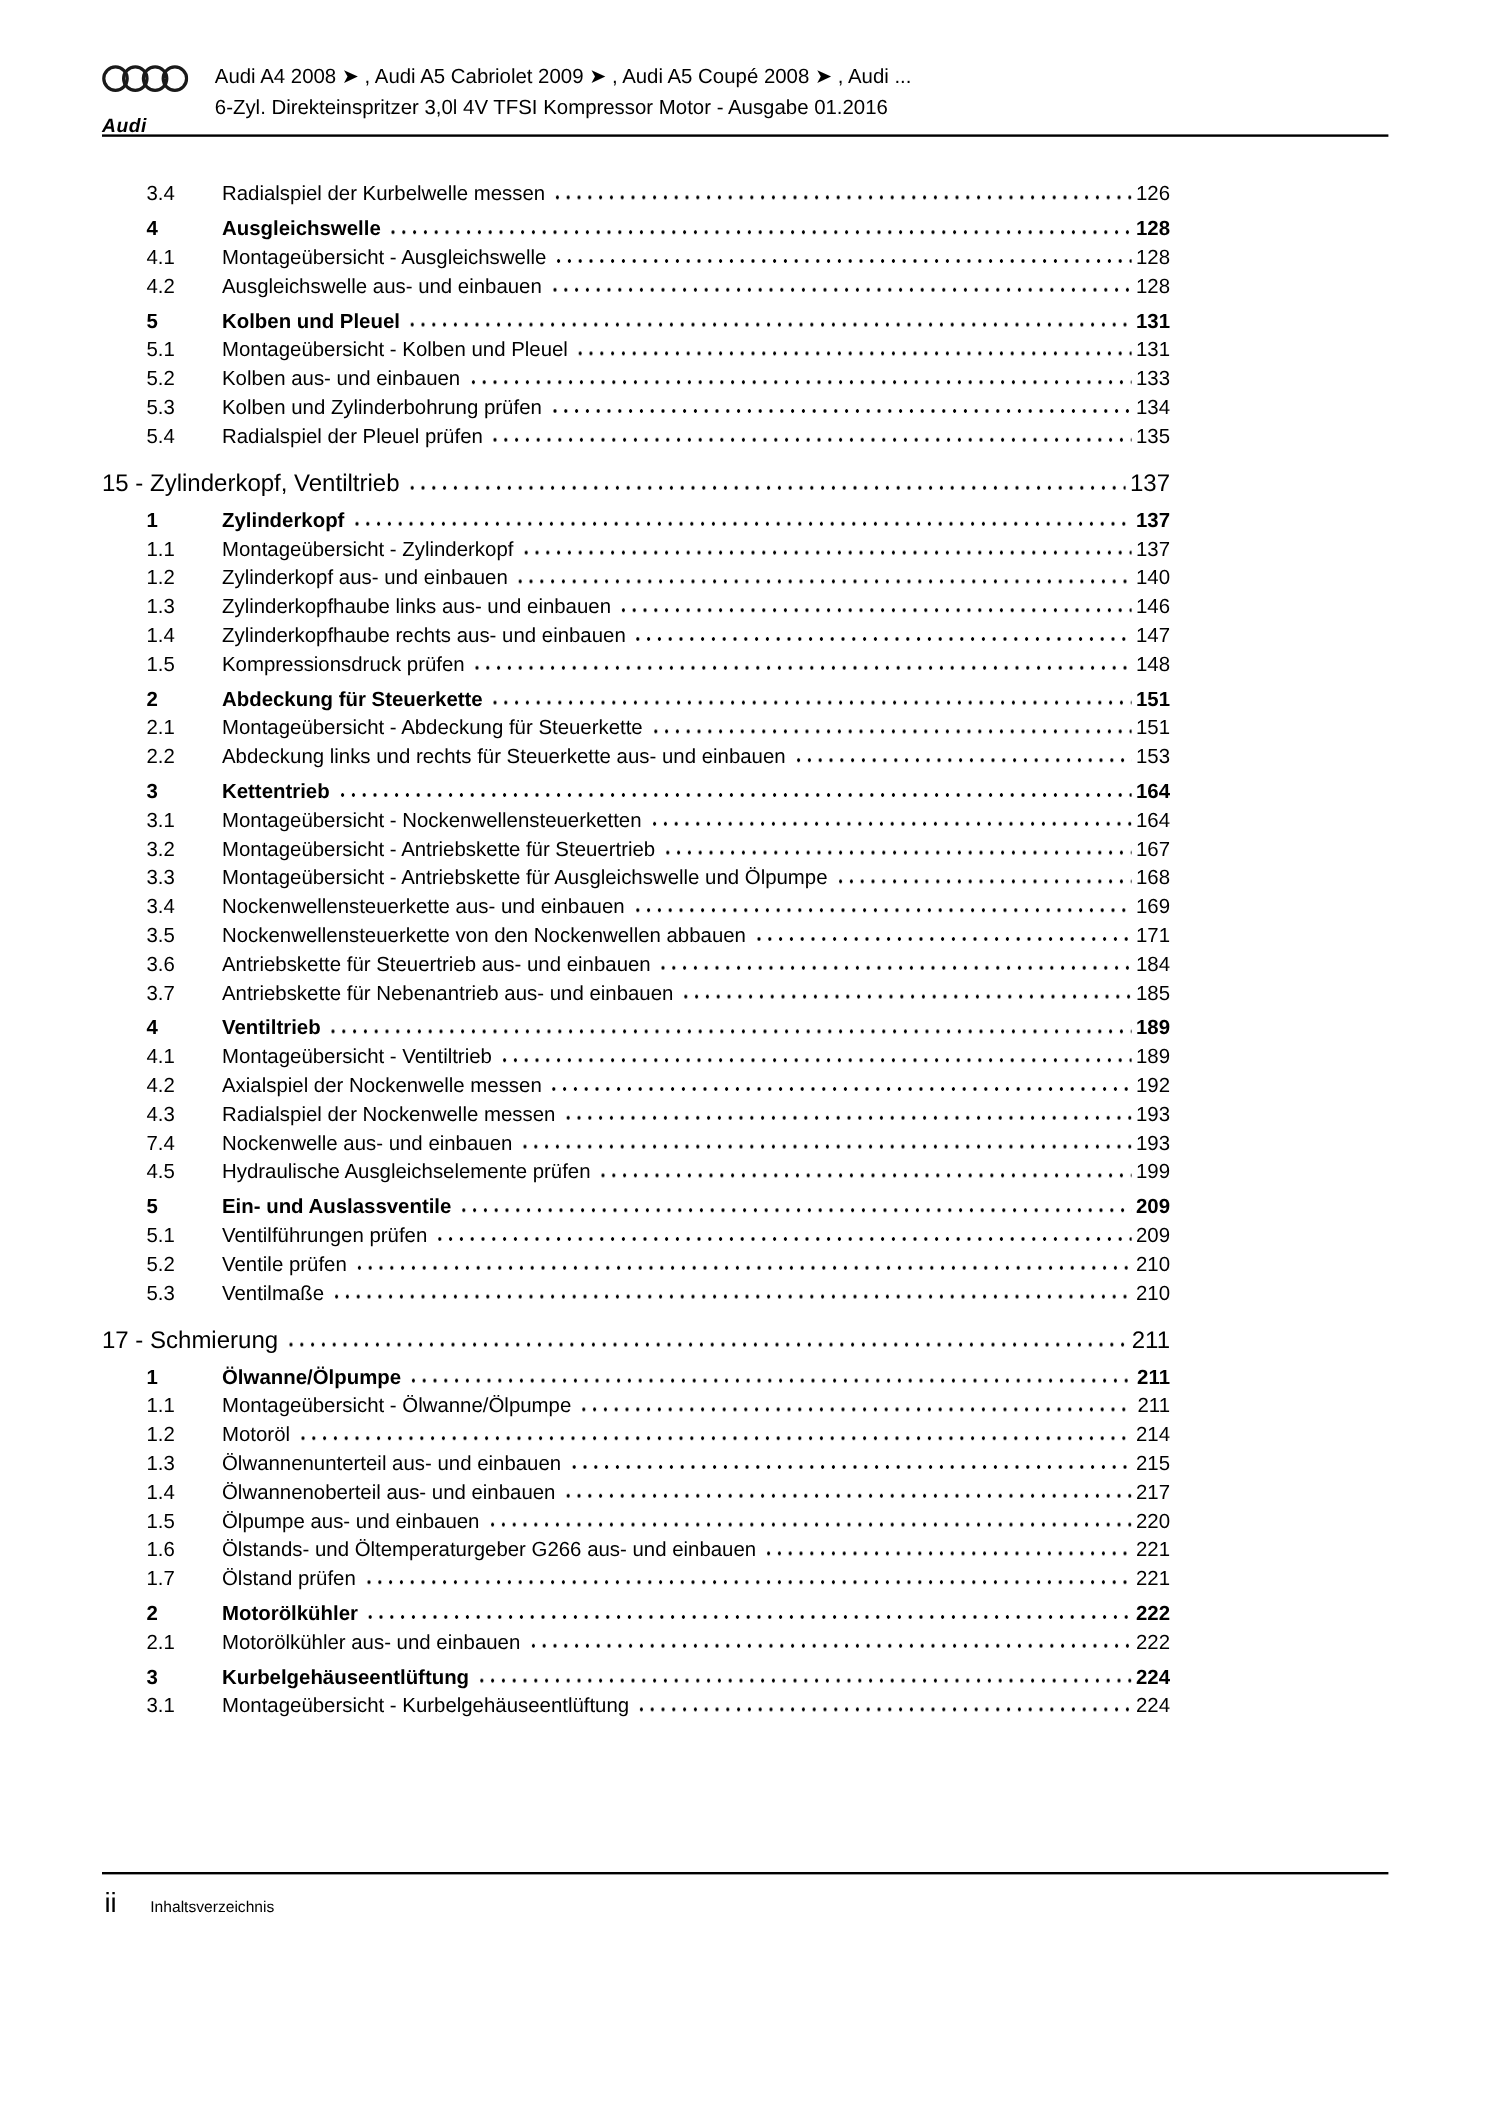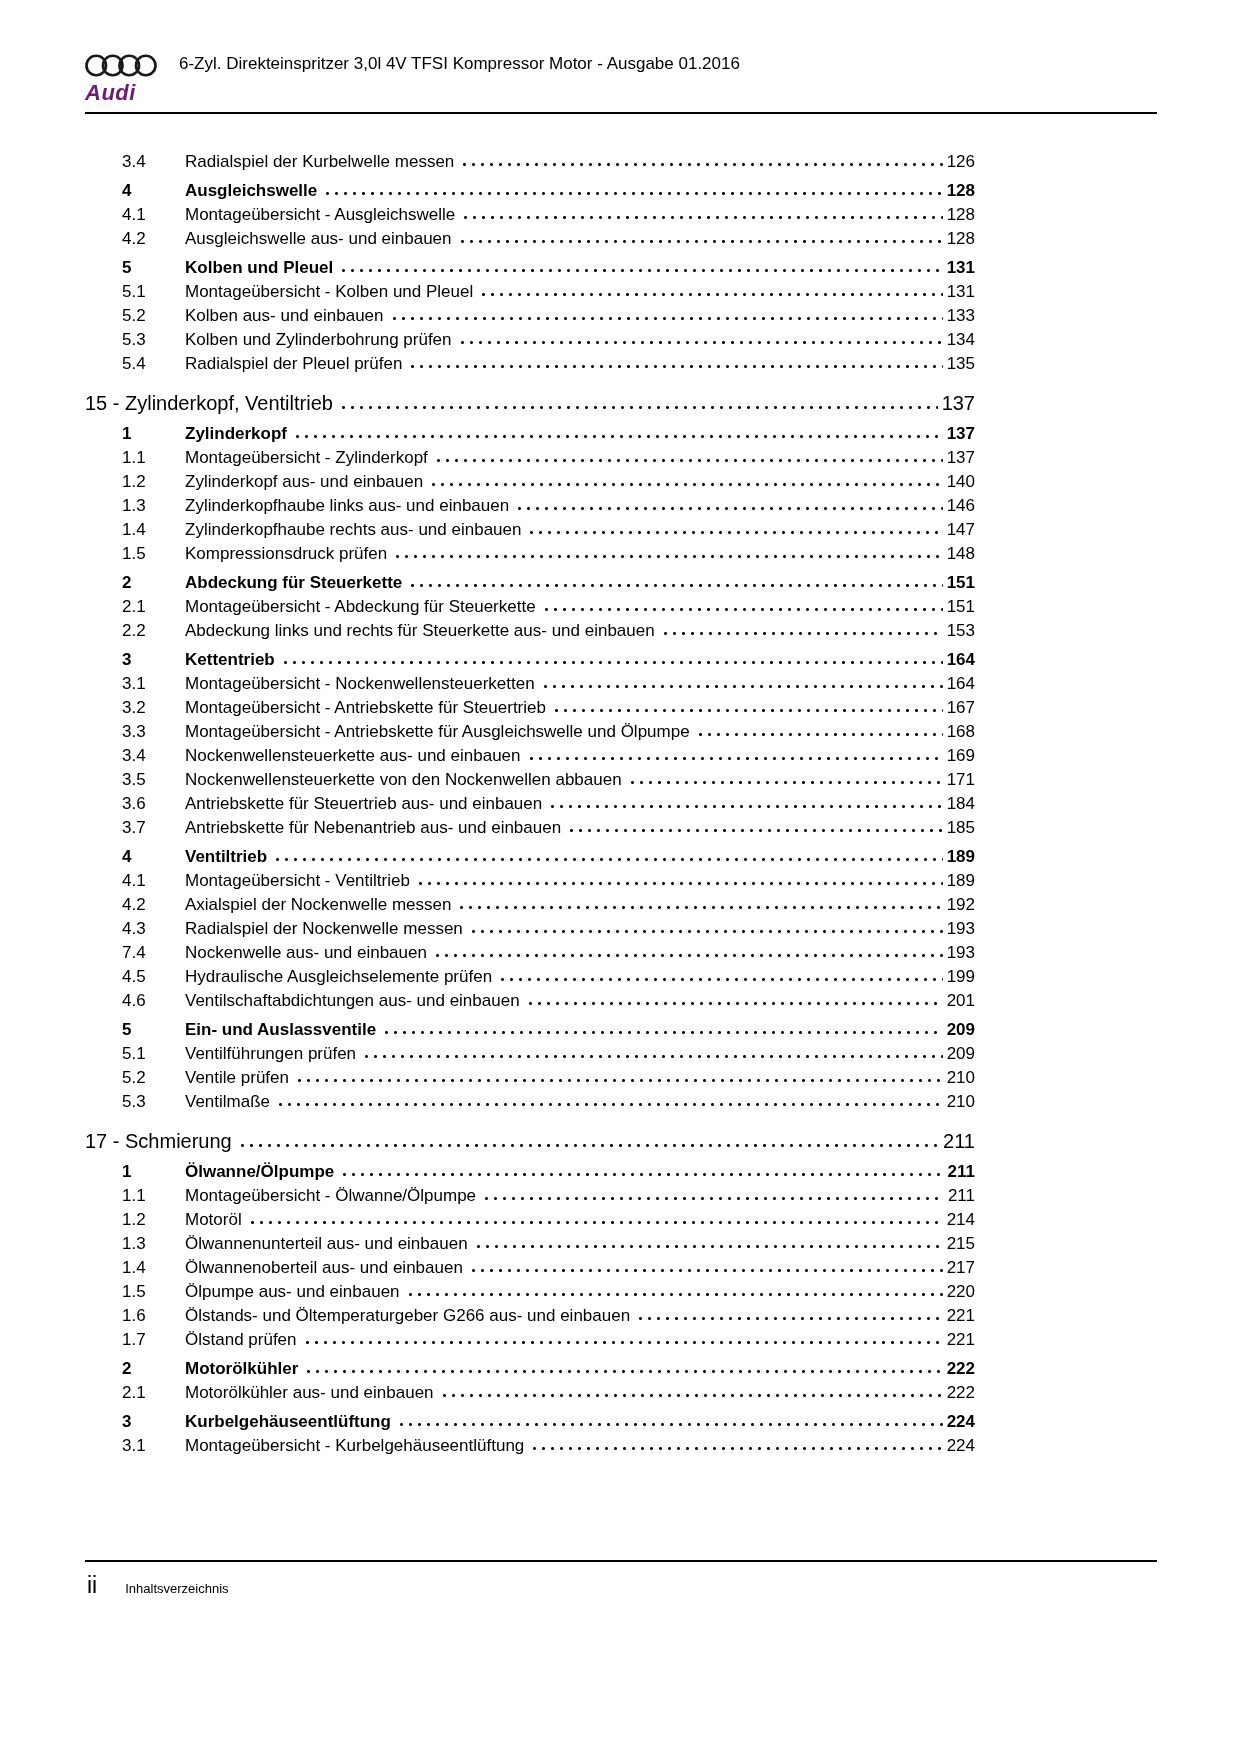--- a/index.html
+++ b/index.html
@@ -9,21 +9,21 @@
     position:relative;
     font-family:"Liberation Sans","DejaVu Sans",sans-serif;
     color:#000;
   }
   .page { position:absolute; inset:0; background:#fff; }
 
   
   .hdr { position:absolute; left:85px; top:50px; right:83px; display:flex; gap:16px; align-items:flex-start; }
   .logo { flex:none; width:78px; }
   .logo svg { display:block; margin-top:2px; }
-  .wordmark { font-size:22px; font-weight:700; font-style:italic; color:#701a75; margin-top:1px; letter-spacing:.5px; }
+  .wordmark { font-size:16px; font-weight:700; font-style:italic; color:#000000; margin-top:18px; letter-spacing:.5px; }
   .hdr-text { font-size:17px; line-height:26px; color:#000; padding-top:1px; white-space:nowrap; }
 
   .rule { border-top:2px solid #000; height:0; }
   .hdr-rule { position:absolute; left:85px; right:83px; top:112px; }
 
   
   .toc { position:absolute; left:85px; top:150px; width:890px; }
   .toc-row { display:flex; align-items:baseline; font-size:17px; line-height:24px; white-space:nowrap; }
   .toc-row .num { flex:none; width:63px; }
   .toc-row .title { flex:none; }
@@ -54,20 +54,21 @@
         <g fill="none" stroke="#1a1a1a" stroke-width="3.6">
           <circle cx="15" cy="18" r="13"></circle>
           <circle cx="37" cy="18" r="13"></circle>
           <circle cx="59" cy="18" r="13"></circle>
           <circle cx="81" cy="18" r="13"></circle>
         </g>
       </svg>
       <div class="wordmark">Audi</div>
     </div>
     <div class="hdr-text">
+      <div>Audi A4 2008 ➤ , Audi A5 Cabriolet 2009 ➤ , Audi A5 Coupé 2008 ➤ , Audi ...</div>
       <div>6-Zyl. Direkteinspritzer 3,0l 4V TFSI Kompressor Motor - Ausgabe 01.2016</div>
     </div>
   </header>
 
   <div class="rule hdr-rule"></div>
 
   <main class="toc">
       <div class="toc-row lvl3">
     <span class="num">3.4</span>
     <span class="title">Radialspiel der Kurbelwelle messen</span>
@@ -258,26 +259,20 @@
     <span class="num">7.4</span>
     <span class="title">Nockenwelle aus- und einbauen</span>
     <span class="leader"></span>
     <span class="pg">193</span>
   </div>
       <div class="toc-row lvl3">
     <span class="num">4.5</span>
     <span class="title">Hydraulische Ausgleichselemente prüfen</span>
     <span class="leader"></span>
     <span class="pg">199</span>
-  </div>
-      <div class="toc-row lvl3">
-    <span class="num">4.6</span>
-    <span class="title">Ventilschaftabdichtungen aus- und einbauen</span>
-    <span class="leader"></span>
-    <span class="pg">201</span>
   </div>
       <div class="toc-row lvl2">
     <span class="num">5</span>
     <span class="title">Ein- und Auslassventile</span>
     <span class="leader"></span>
     <span class="pg">209</span>
   </div>
       <div class="toc-row lvl3">
     <span class="num">5.1</span>
     <span class="title">Ventilführungen prüfen</span>

